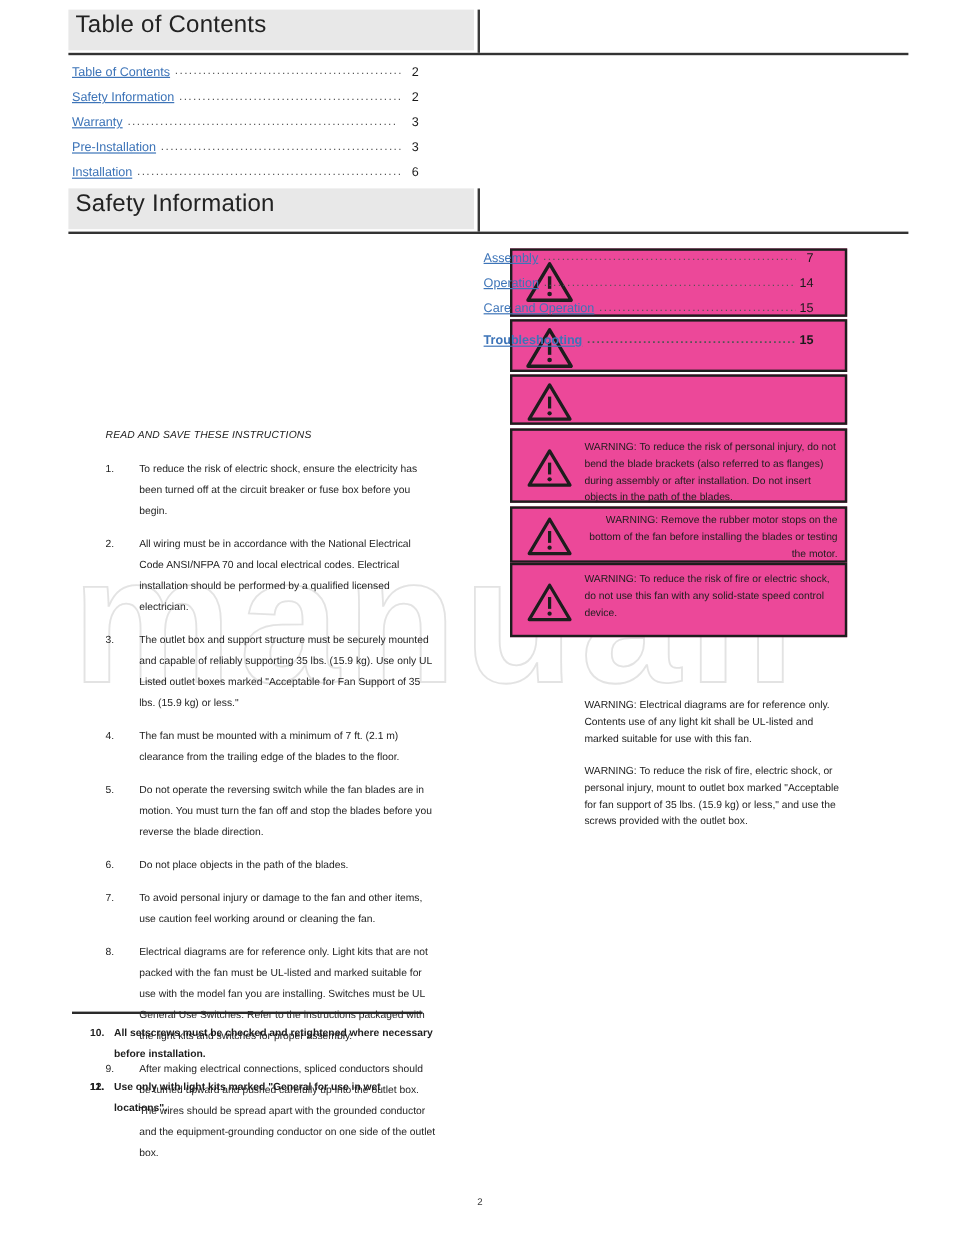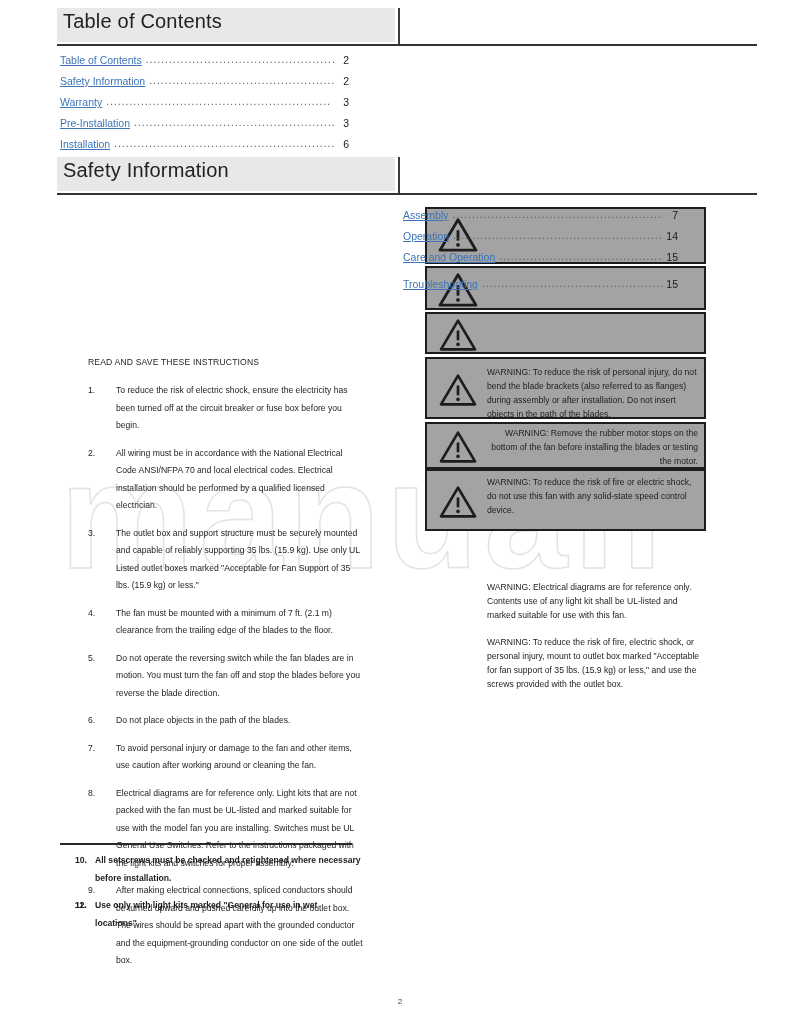--- a/index.html
+++ b/index.html
@@ -120,21 +120,21 @@
   }
 
   #toc-left { left: 60px; top: 50px; width: 289px; }
   #toc-right { left: 403px; top: 205px; width: 275px; }
 
   
   .warnbox {
     position: absolute;
     box-sizing: border-box;
     border: 2px solid #1d1d1d;
-    background: #a3a3a3;
+    background: #ec4899;
     z-index: 2;
   }
   .warn-icon {
     position: absolute;
     left: 10px;
     width: 42px;
   }
   .warn-text {
     position: absolute;
     left: 60px;
@@ -151,20 +151,21 @@
     top: 355px;
     width: 275px;
     z-index: 3;
   }
   .read-save {
     font-size: 8.6px;
     line-height: 14px;
     color: #1d1d1d;
     letter-spacing: 0.15px;
     margin-bottom: 13px;
+    font-style: italic;
   }
   ol.numbered {
     margin: 0;
     padding: 0;
     list-style: none;
   }
   ol.numbered li {
     position: relative;
     padding-left: 28px;
     font-size: 8.6px;
@@ -352,21 +353,21 @@
     <div class="toc-row">
       <span class="label">Operation</span>
       <span class="dots">.................................................................</span>
       <span class="pg">14</span>
     </div>
     <div class="toc-row">
       <span class="label">Care and Operation</span>
       <span class="dots">.................................................................</span>
       <span class="pg">15</span>
     </div>
-    <div class="toc-row" style="margin-top:6px;">
+    <div class="toc-row" style="margin-top:6px;font-weight:bold;">
       <span class="label">Troubleshooting</span>
       <span class="dots">.................................................................</span>
       <span class="pg">15</span>
     </div>
   </div>
 
   <div class="body-left">
     <div class="read-save">READ AND SAVE THESE INSTRUCTIONS</div>
     <ol class="numbered">
       <li>
@@ -388,21 +389,21 @@
       <li>
         <span class="num">5.</span>
         <span>Do not operate the reversing switch while the fan blades are in motion. You must turn the fan off and stop the blades before you reverse the blade direction.</span>
       </li>
       <li>
         <span class="num">6.</span>
         <span>Do not place objects in the path of the blades.</span>
       </li>
       <li>
         <span class="num">7.</span>
-        <span>To avoid personal injury or damage to the fan and other items, use caution after working around or cleaning the fan.</span>
+        <span>To avoid personal injury or damage to the fan and other items, use caution feel working around or cleaning the fan.</span>
       </li>
       <li>
         <span class="num">8.</span>
         <span>Electrical diagrams are for reference only. Light kits that are not packed with the fan must be UL-listed and marked suitable for use with the model fan you are installing. Switches must be UL General Use Switches. Refer to the instructions packaged with the light kits and switches for proper assembly.</span>
       </li>
       <li>
         <span class="num">9.</span>
         <span>After making electrical connections, spliced conductors should be turned upward and pushed carefully up into the outlet box. The wires should be spread apart with the grounded conductor and the equipment-grounding conductor on one side of the outlet box.</span>
       </li>
     </ol>

